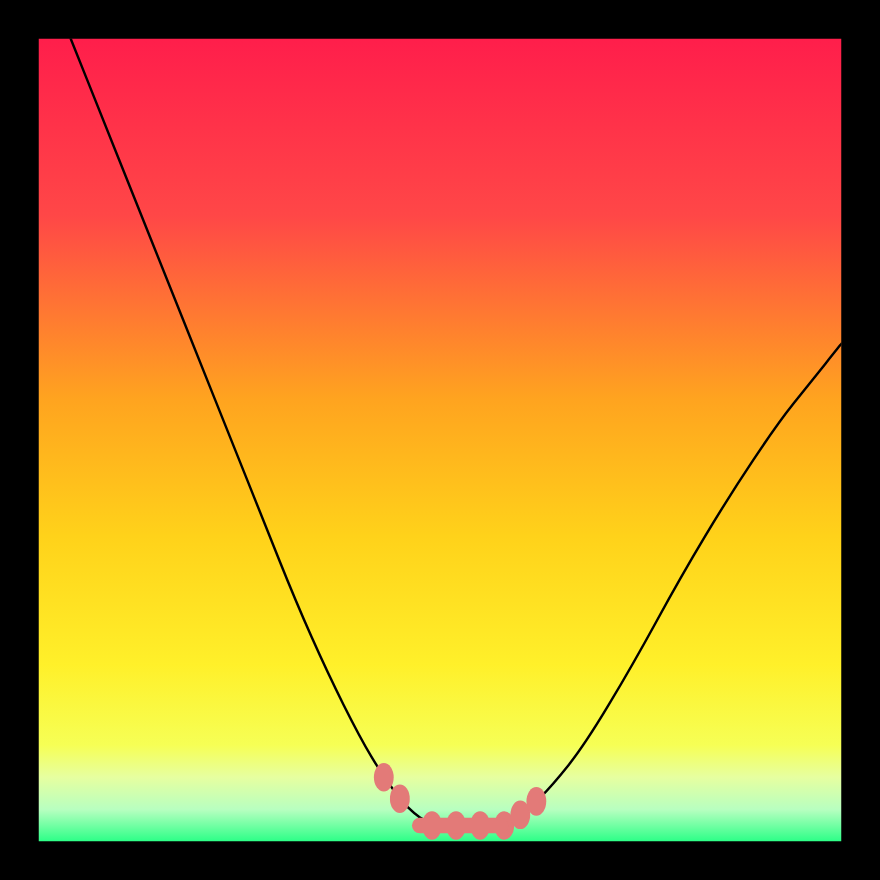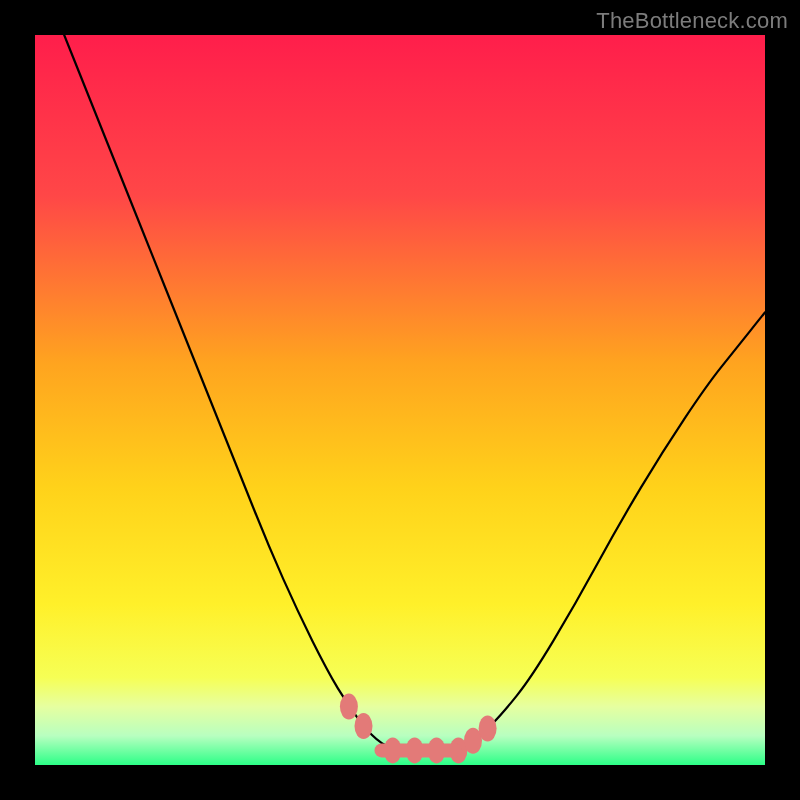--- a/index.html
+++ b/index.html
@@ -84,15 +84,14 @@
           <ellipse cx="401.5" cy="715.4" rx="9" ry="13" fill="#e37a78"></ellipse>
           <ellipse cx="423.4" cy="715.4" rx="9" ry="13" fill="#e37a78"></ellipse>
           <ellipse cx="438.0" cy="705.7" rx="9" ry="13" fill="#e37a78"></ellipse>
           <ellipse cx="452.6" cy="693.5" rx="9" ry="13" fill="#e37a78"></ellipse>
         </g>
       <rect id="optimal-bar" x="339.5" y="708.4" width="87.6" height="14" rx="7" ry="7" fill="#e37a78"></rect>
     </svg>
 
   </div>
 
-  <div class="watermark">TheBottleneck.com</div>
 
 </div>
 
 </body></html>

